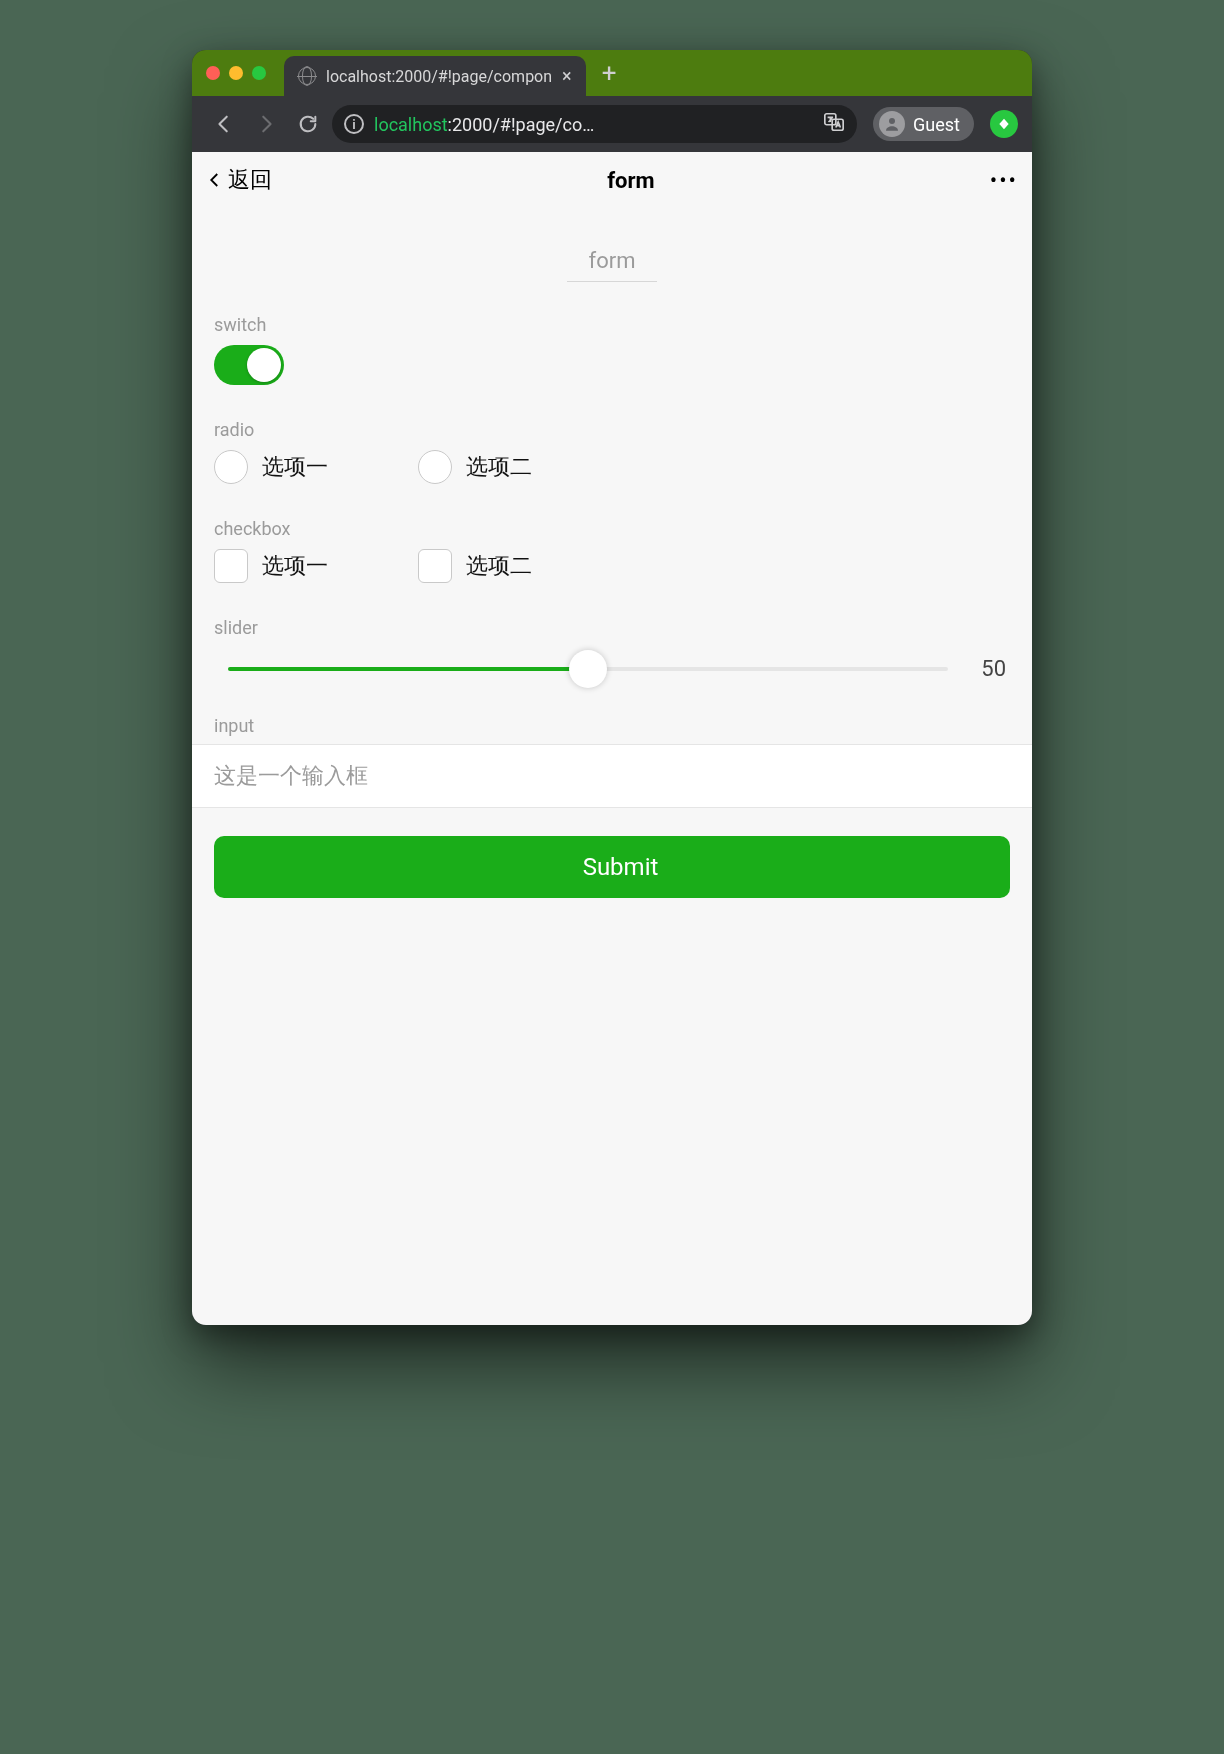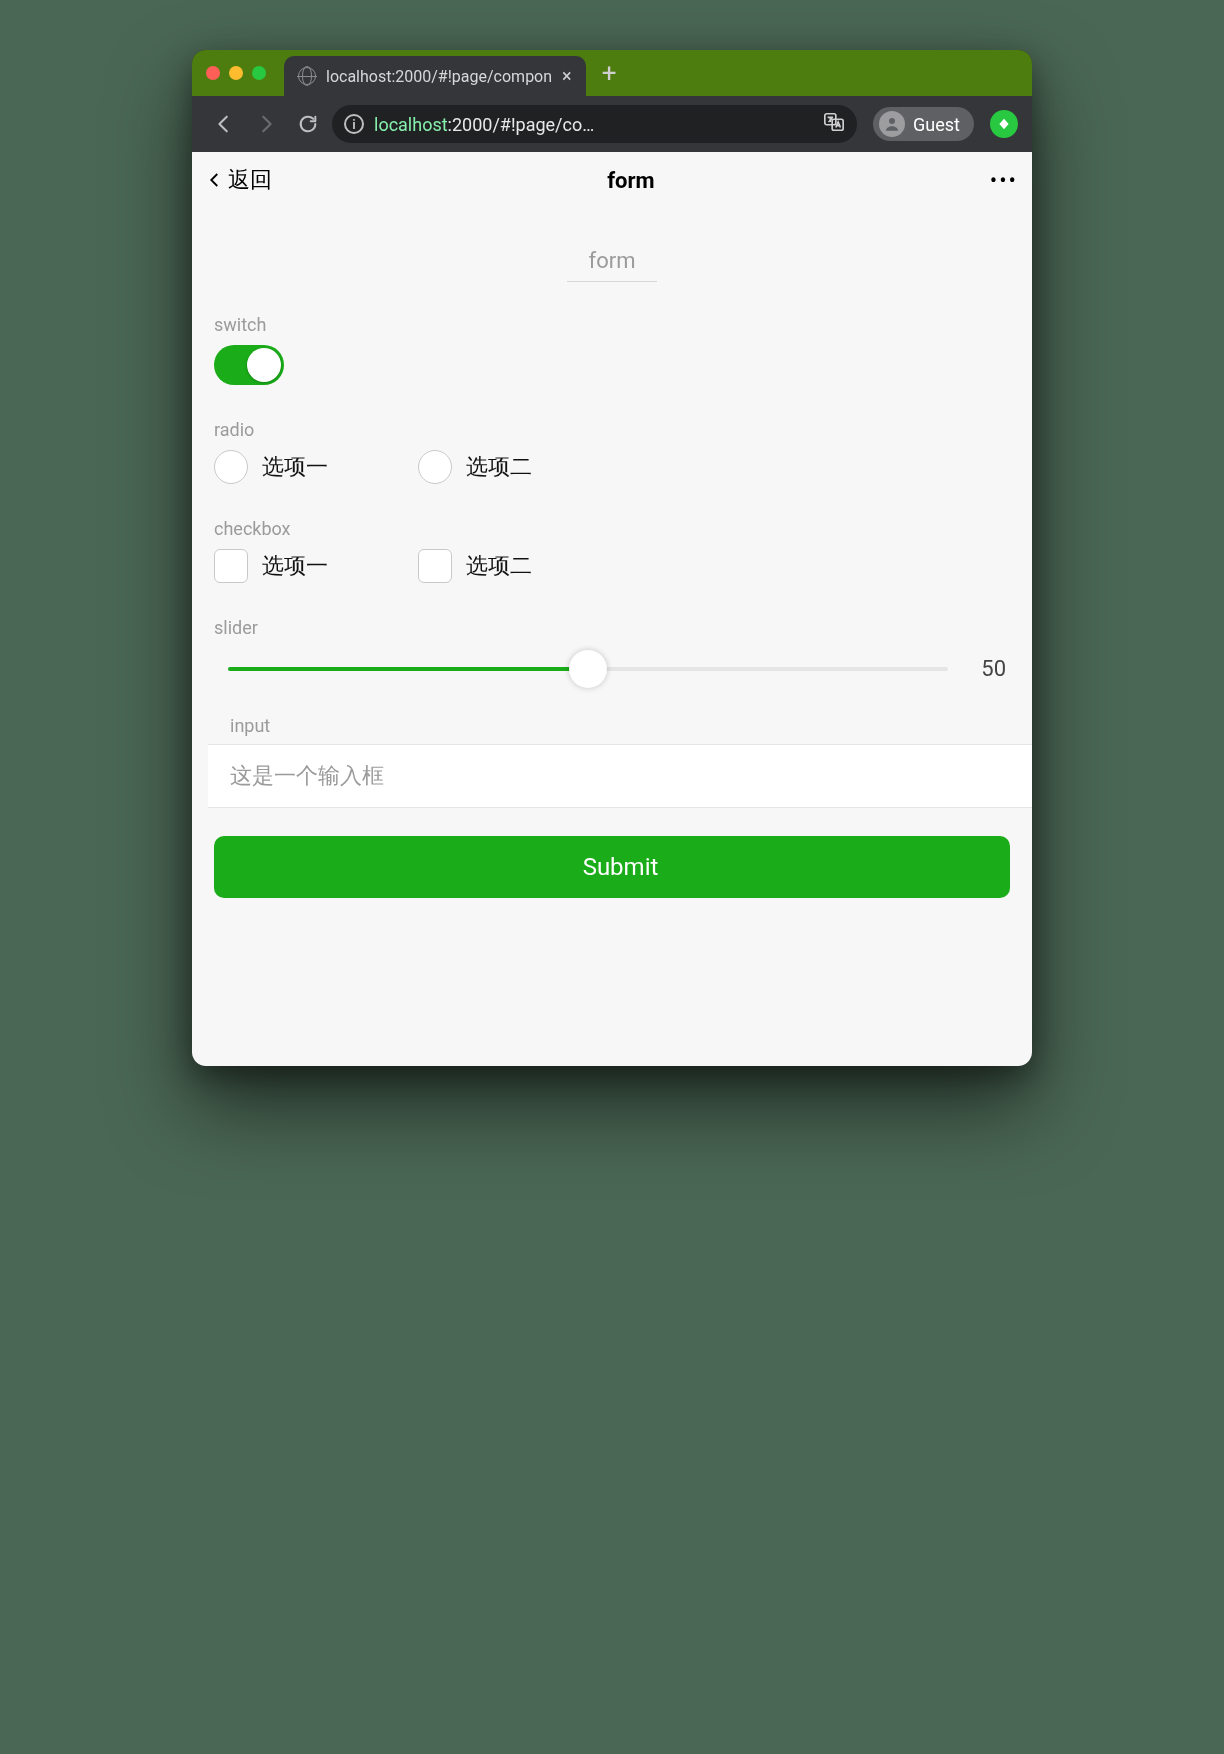--- a/index.html
+++ b/index.html
@@ -60,37 +60,37 @@
   .navbtn svg{width:22px;height:22px;stroke:currentColor;fill:none;stroke-width:2.2;stroke-linecap:round;stroke-linejoin:round;}
   .omnibox{
     flex:1; height:38px; background:#202123; border-radius:20px;
     display:flex; align-items:center; padding:0 12px; color:#e8e8ea; font-size:18px;
     gap:10px; overflow:hidden;
   }
   .omnibox .info{
     width:20px;height:20px;border:2px solid #bfbfc2;border-radius:50%;display:flex;align-items:center;justify-content:center;color:#bfbfc2;font-size:13px;font-weight:700;flex:0 0 auto;
   }
   .omnibox .url{white-space:nowrap;}
-  .omnibox .url .host{color:#86efac;}
+  .omnibox .url .host{color:#22c55e;}
   .omnibox .translate{margin-left:auto;}
   .omnibox .translate svg{width:22px;height:22px;}
   .guest{
     display:flex;align-items:center;gap:8px;color:#fff;font-size:18px;
     background:#5f6064;border-radius:20px;padding:4px 14px 4px 6px;margin-left:10px;
   }
   .guest .avatar{
     width:26px;height:26px;border-radius:50%;background:#9d9da0;display:flex;align-items:center;justify-content:center;
   }
   .guest .avatar svg{width:18px;height:18px;fill:#5f6064;}
   .extbadge{
     width:28px;height:28px;border-radius:50%;background:#28c840;display:flex;align-items:center;justify-content:center;margin-left:10px;color:#fff;
   }
   .extbadge svg{width:14px;height:14px;fill:#fff;}
   
-  .viewport{ background:#f7f7f7; height:914px; overflow:hidden; }
+  .viewport{ background:#f7f7f7; height:1173px; overflow:hidden; }
   .appbar{
     height:56px;display:flex;align-items:center;justify-content:space-between;padding:0 14px;background:#f7f7f7;
   }
   .appbar .back{display:flex;align-items:center;gap:4px;font-size:22px;color:#000;}
   .appbar .back svg{width:18px;height:18px;stroke:#000;fill:none;stroke-width:2.4;}
   .appbar .title{font-size:22px;font-weight:700;color:#000;}
   .appbar .more{font-size:22px;letter-spacing:2px;}
   .pagehead{ text-align:center; padding:40px 0 10px; }
   .pagehead .t{ color:#9b9b9b; font-size:22px; display:inline-block; padding-bottom:8px; border-bottom:1px solid #d7d7d7; min-width:90px;}
   .section{ padding:22px 22px 12px; }
@@ -240,21 +240,21 @@
       <div class="label">slider</div>
       <div class="sliderwrap">
         <div class="track">
           <div class="fill"></div>
           <div class="thumb"></div>
         </div>
         <div class="sliderval">50</div>
       </div>
     </div>
 
-    <div class="inputsection" style="padding-top:22px;padding-left:16px;">
+    <div class="inputsection" style="padding-top:22px;">
       <div class="label">input</div>
       <div class="inputbox">
         <input type="text" placeholder="这是一个输入框" style="">
       </div>
     </div>
 
     <div class="btnarea">
       <div class="btn primary">
         <span>Submit</span>
       </div>

